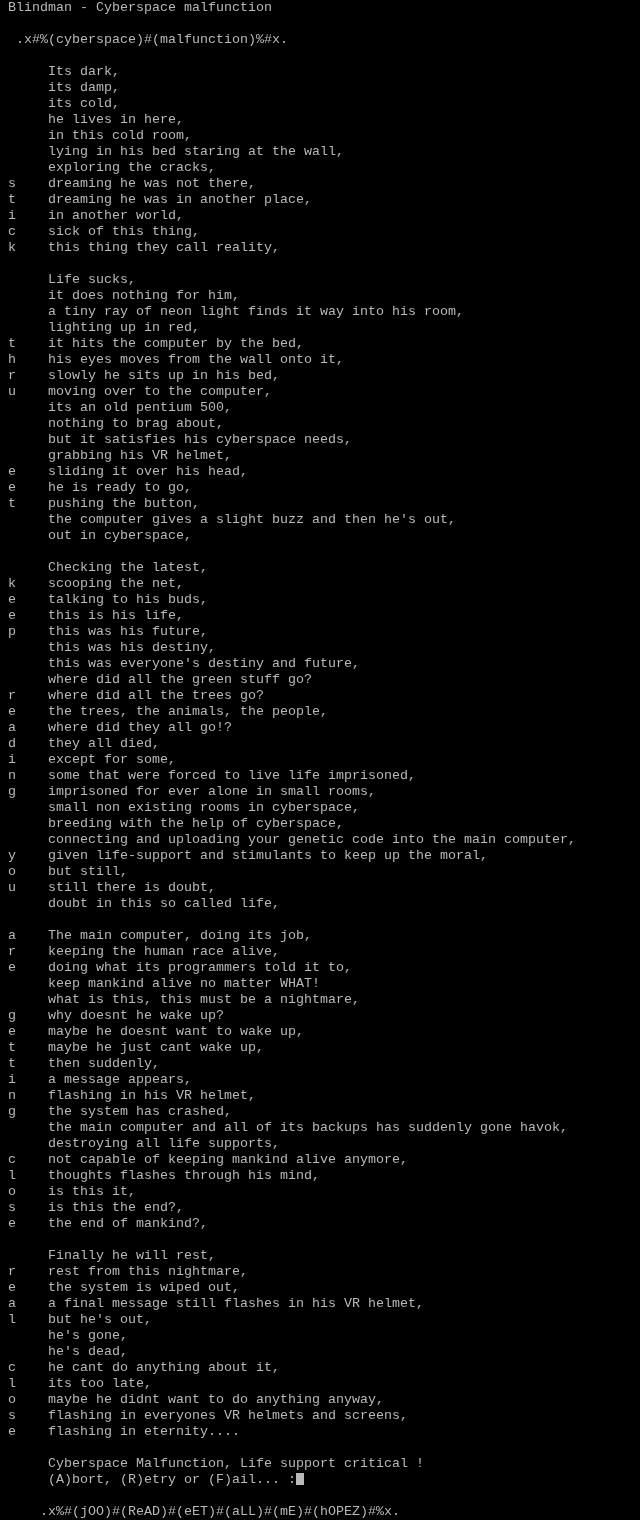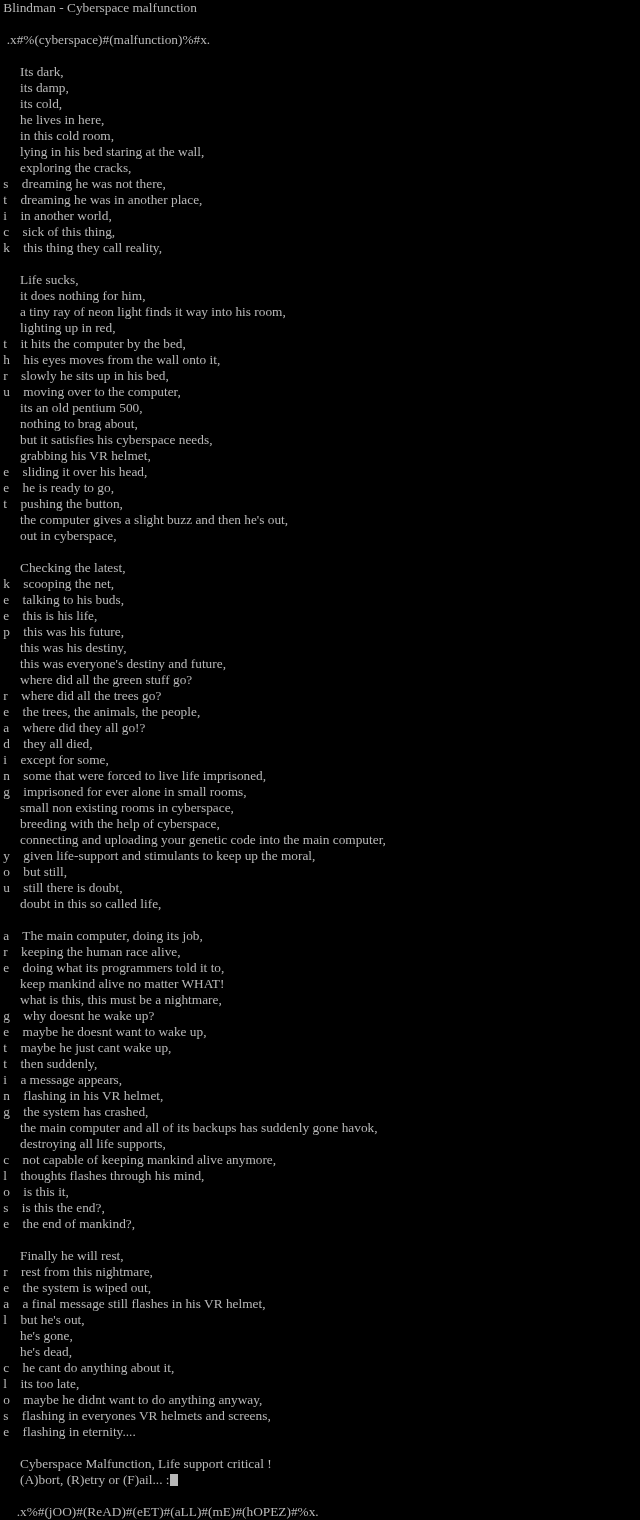--- a/index.html
+++ b/index.html
@@ -3,21 +3,21 @@
 <meta charset="utf-8">
 <style>
   html,body{margin:0;padding:0;}
   body{
     width:640px;height:1520px;
     background:#000000;
     overflow:hidden;
   }
   #screen{
     width:640px;height:1520px;
-    font-family:Liberation Serif, serif;
+    font-family:Liberation Mono, monospace;
     font-size:13.333px;
     line-height:16px;
     color:#b8b8b8;
     white-space:pre;
   }
   .row{height:16px;}
   .cursor{
     display:inline-block;
     width:8px;height:12px;
     background:#b8b8b8;

